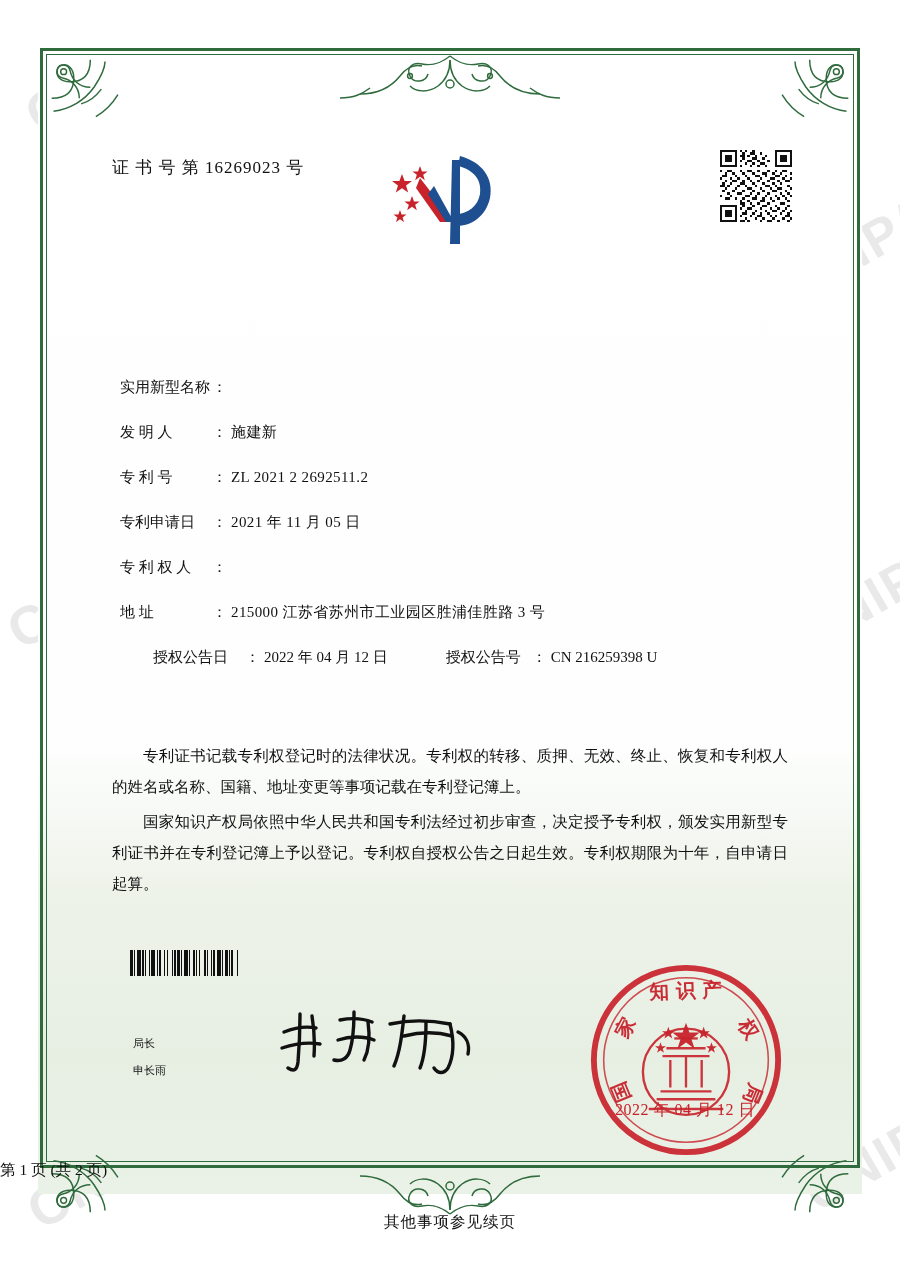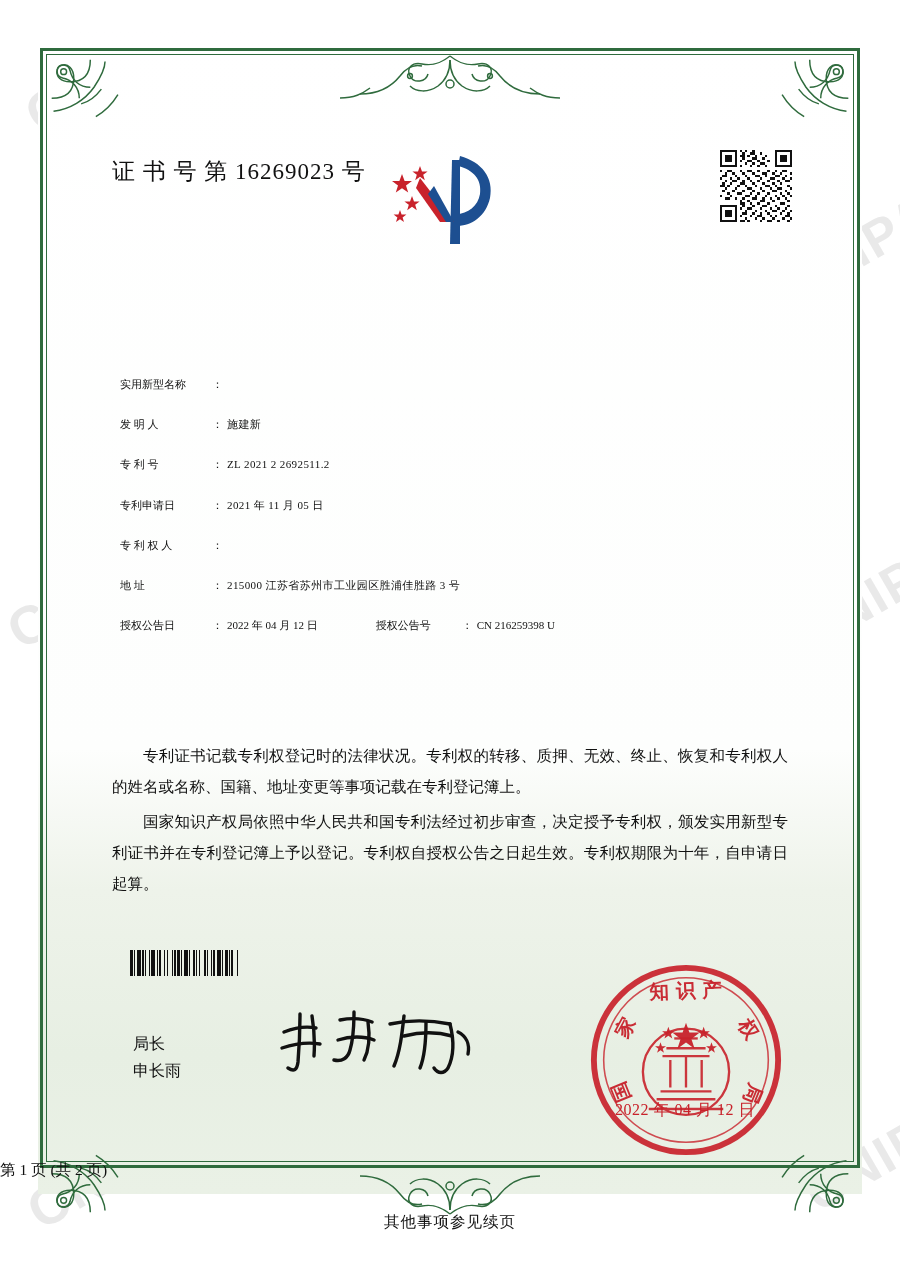--- a/index.html
+++ b/index.html
@@ -99,21 +99,21 @@
     height: 56px;
     color: #2f6b3d;
   }
   .bottom-ornament svg { width: 100%; height: 100%; display: block; }
 
   
   .cert-no {
     position: absolute;
     left: 112px;
     top: 156px;
-    font-size: 23px;
+    font-size: 17px;
     letter-spacing: 1px;
     color: #111;
   }
   .emblem {
     position: absolute;
     left: 50%;
     top: 152px;
     transform: translateX(-50%);
     width: 120px;
     height: 96px;
@@ -144,35 +144,35 @@
   
   .fields {
     position: absolute;
     left: 120px;
     top: 378px;
     width: 660px;
   }
   .field-row {
     display: flex;
     align-items: baseline;
-    font-size: 11px;
+    font-size: 15px;
     line-height: 1.2;
     margin-bottom: 27px;
     color: #111;
   }
   .field-label {
     width: 92px;
     flex: 0 0 92px;
     letter-spacing: 0;
     white-space: nowrap;
   }
   .field-colon { margin: 0 4px 0 0; }
   .field-value { flex: 1; letter-spacing: .4px; }
 
-  .field-row.dual { margin-bottom: 22px; }
+  .field-row.dual { margin-bottom: 22px; margin-left: 33px; }
   .dual-second {
     display: flex;
     align-items: baseline;
     margin-left: 58px;
   }
   .dual-second .field-label { width: 86px; flex: 0 0 86px; }
 
   
   .paragraphs {
     position: absolute;
@@ -203,21 +203,21 @@
     display: block;
     background: #111;
     height: 100%;
   }
 
   
   .sig-labels {
     position: absolute;
     left: 133px;
     top: 1030px;
-    font-size: 16px;
+    font-size: 11px;
     line-height: 27px;
     color: #111;
     font-family: Liberation Serif, serif;
   }
   .signature {
     position: absolute;
     left: 268px;
     top: 1002px;
     width: 220px;
     height: 78px;

